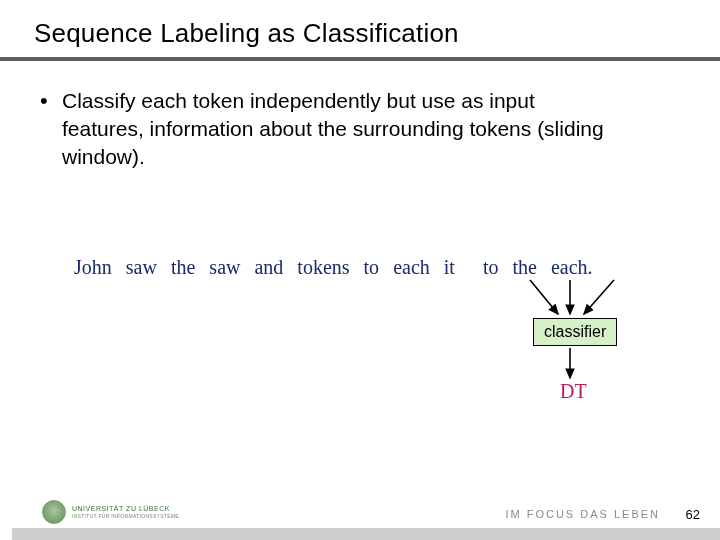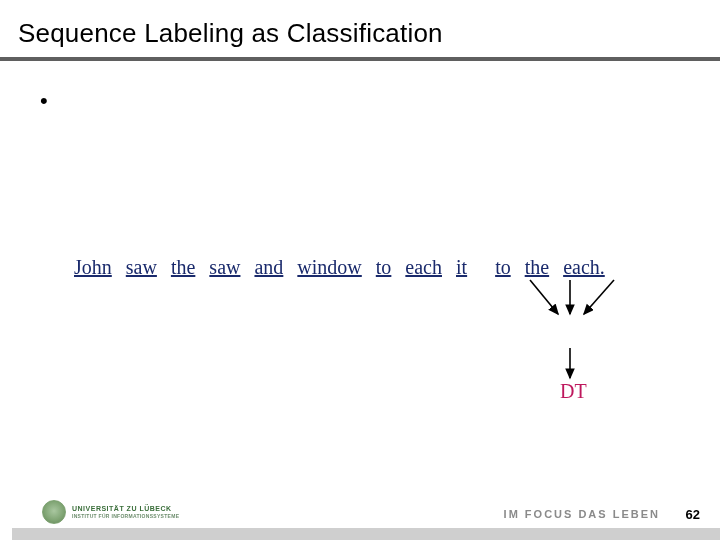--- a/index.html
+++ b/index.html
@@ -1,78 +1,80 @@
 <!DOCTYPE html>
 <html><head>
 <meta charset="utf-8">
 <style>
   * { margin: 0; padding: 0; box-sizing: border-box; }
   html, body { width: 720px; height: 540px; font-family: Arial, Helvetica, sans-serif; background: #fff; color: #000; }
   .slide { position: relative; width: 720px; height: 540px; background: #fff; overflow: hidden; }
-  .title { font-size: 26px; font-weight: 400; padding: 18px 0 8px 18px; letter-spacing: 0.2px; }
+  .title { font-size: 26px; font-weight: 400; padding: 18px 0 8px 34px; letter-spacing: 0.2px; }
   .hr { height: 4px; background: #5f5f5f; margin: 0 0 0 0; }
   .body { padding: 26px 40px 0 40px; }
   .bullet-row { display: flex; align-items: flex-start; }
   .bullet-dot { width: 22px; font-size: 22px; line-height: 28px; }
   .bullet-text { font-size: 21px; line-height: 28px; max-width: 560px; }
   .sentence { position: absolute; top: 256px; left: 74px; font-family: Georgia, 'Times New Roman', serif; font-size: 20px; color: #1a2a6c; }
-  .sentence span { display: inline-block; margin-right: 9px; text-decoration: underline; }
+  .sentence span { display: inline-block; margin-right: 9px; }
   .classifier-box { position: absolute; top: 318px; left: 533px; border: 1.5px solid #000; background: #d6f0c8; padding: 4px 10px; font-size: 16px; }
   .output-label { position: absolute; top: 380px; left: 560px; font-family: Georgia, 'Times New Roman', serif; font-size: 20px; color: #be185d; }
   svg.arrows { position: absolute; top: 0; left: 0; pointer-events: none; }
-  .footer { position: absolute; bottom: 0; left: 12px; right: 0; height: 58px; font-weight: bold; }
+  .footer { position: absolute; bottom: 0; left: 12px; right: 0; height: 58px; }
   .footer-bar { position: absolute; bottom: 0; left: 0; right: 0; height: 12px; background: #cfcfcf; }
   .footer-logo { position: absolute; bottom: 16px; left: 30px; display: flex; align-items: center; gap: 6px; }
   .seal { width: 24px; height: 24px; border-radius: 50%; background: radial-gradient(circle at 50% 45%, #a9c7a0 0%, #7ea372 60%, #5e7f55 100%); border: 1px solid #7ea372; }
   .univ-text { font-size: 7px; letter-spacing: 0.5px; color: #3a6e3a; line-height: 8px; }
   .univ-sub { font-size: 5px; color: #6e8e6e; letter-spacing: 0.3px; }
   .footer-right { position: absolute; bottom: 20px; right: 60px; font-size: 11px; letter-spacing: 2px; color: #8a8a8a; }
   .page-num { position: absolute; bottom: 18px; right: 20px; font-size: 13px; color: #000; }
 </style>
 </head>
 <body>
 
 <div class="slide">
 
   <div class="title">Sequence Labeling as Classification</div>
   <div class="hr"></div>
 
   <div class="body">
     <div class="bullet-row">
       <div class="bullet-dot">•</div>
+      <div class="bullet-text">Classify each token independently but use as input features, information about the surrounding tokens (sliding window).</div>
     </div>
   </div>
 
   <div class="sentence">
     <span>John</span>
     <span>saw</span>
     <span>the</span>
     <span>saw</span>
     <span>and</span>
-    <span>window</span>
+    <span>tokens</span>
     <span>to</span>
     <span>each</span>
     <span>it</span>
     <span style="margin-left:14px">to</span>
     <span>the</span>
     <span>each.</span>
   </div>
 
   <svg class="arrows" width="720" height="540">
     <defs>
       <marker id="ah" markerWidth="8" markerHeight="8" refX="6" refY="3" orient="auto">
         <path d="M0,0 L7,3 L0,6 Z" fill="#000"></path>
       </marker>
     </defs>
     <line x1="530" y1="280" x2="558" y2="314" stroke="#000" stroke-width="1.6" marker-end="url(#ah)"></line>
     <line x1="570" y1="280" x2="570" y2="314" stroke="#000" stroke-width="1.6" marker-end="url(#ah)"></line>
     <line x1="614" y1="280" x2="584" y2="314" stroke="#000" stroke-width="1.6" marker-end="url(#ah)"></line>
     <line x1="570" y1="348" x2="570" y2="378" stroke="#000" stroke-width="1.6" marker-end="url(#ah)"></line>
   </svg>
 
+  <div class="classifier-box">classifier</div>
   <div class="output-label">DT</div>
 
   <div class="footer">
     <div class="footer-logo">
       <div class="seal"></div>
       <div>
         <div class="univ-text">UNIVERSITÄT ZU LÜBECK</div>
         <div class="univ-sub">INSTITUT FÜR INFORMATIONSSYSTEME</div>
       </div>
     </div>

